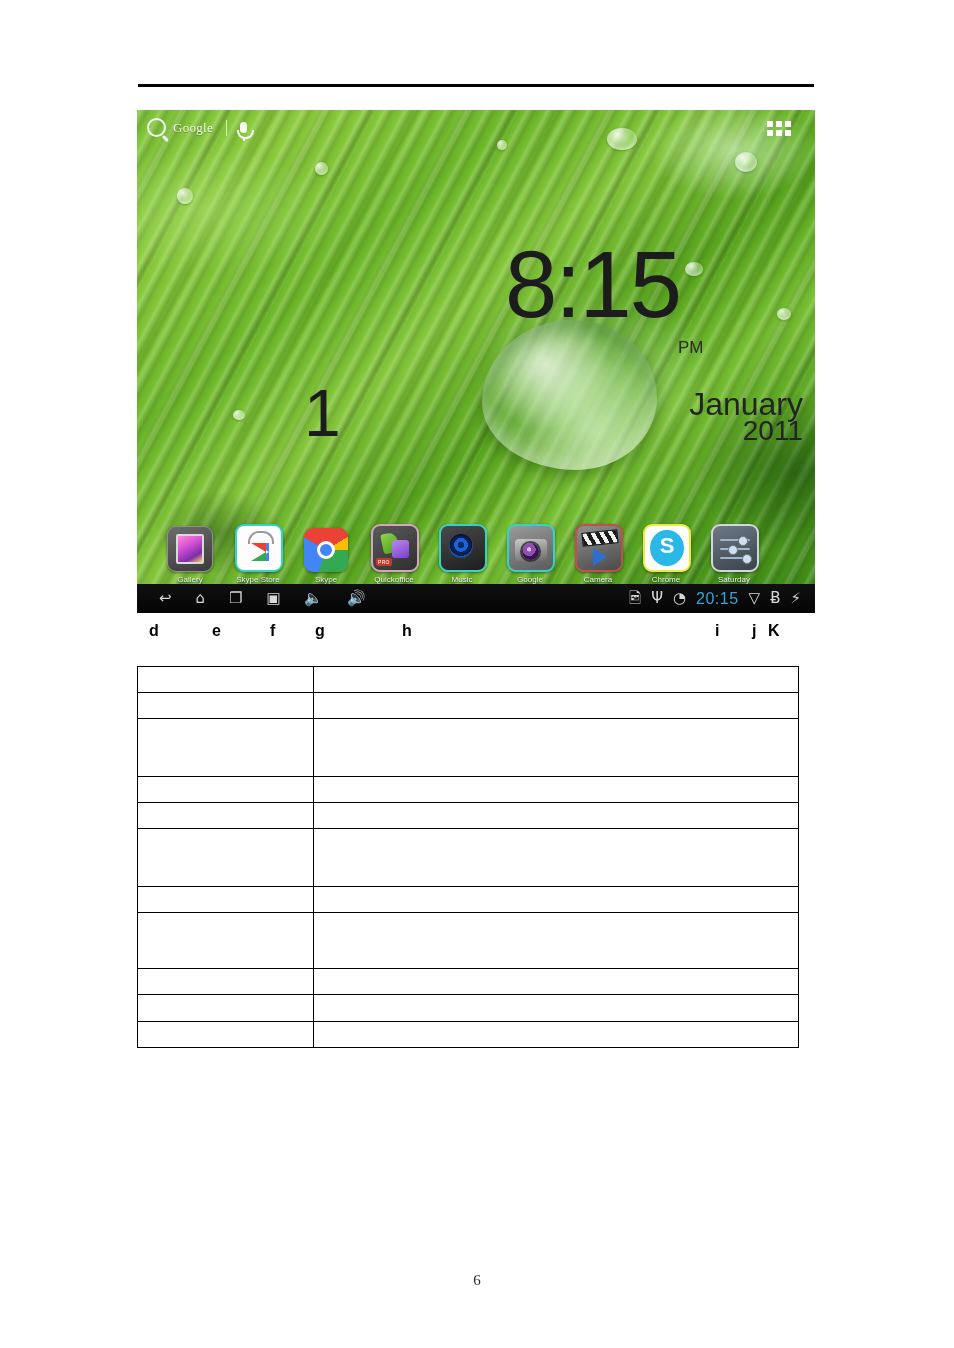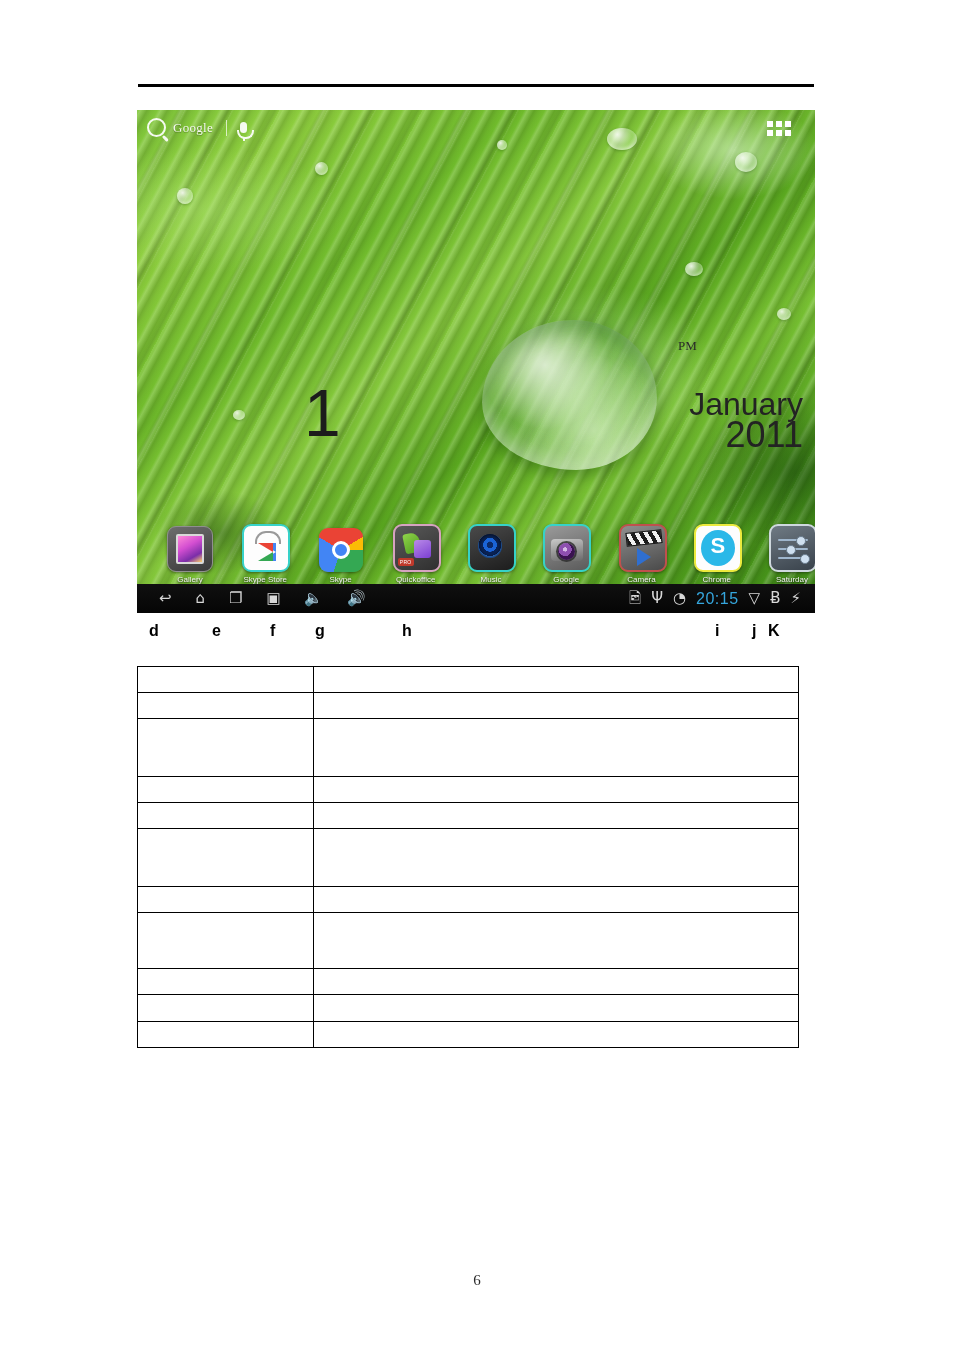--- a/index.html
+++ b/index.html
@@ -144,48 +144,48 @@
   
   .clockwrap { position:absolute; left:0; right:0; top:0; bottom:0; pointer-events:none; }
   .clk-time {
     position:absolute; left:368px; top:130px;
     font-family:"Liberation Sans", sans-serif;
     font-size: 94px; font-weight: 300; line-height: .95;
     color: #1c1c1c; letter-spacing: -2px;
   }
   .clk-ampm {
     position:absolute; left:541px; top:228px;
-    font-family:Liberation Serif, serif;
-    font-size: 13px; color:#2a2a2a; letter-spacing:0;
+    font-family:Liberation Sans, sans-serif;
+    font-size: 17px; color:#2a2a2a; letter-spacing:0;
   }
   .clk-day {
     position:absolute; left:417px; top:240px;
     font-family:"Liberation Sans", sans-serif;
     font-size: 34px; font-weight:300; color:#1f1f1f;
   }
   .clk-date-num {
     position:absolute; left:167px; top:265px;
     font-family:"Liberation Sans", sans-serif;
     font-size: 66px; font-weight:300; color:#1c1c1c;
   }
   .clk-month {
     position:absolute; right:12px; top:278px; text-align:right;
     font-family:"Liberation Sans", sans-serif;
     font-size: 32px; font-weight:300; color:#232323; line-height:1.0;
   }
   .clk-year {
     position:absolute; right:12px; top:307px; text-align:right;
     font-family:"Liberation Sans", sans-serif;
-    font-size: 36px; font-weight:300; color:#232323; line-height:1.0;margin-left:44px;
+    font-size: 28px; font-weight:300; color:#232323; line-height:1.0;margin-left:44px;
   }
 
   
   .dock {
     position:absolute; left:0; right:0; bottom:29px;
-    display:flex; justify-content:space-between; align-items:flex-end;
+    display:flex; justify-content:flex-start; align-items:flex-end;
     padding-left: 30px; gap: 22px;
   }
   .app { width: 46px; text-align:center; }
   .app .ic {
     width: 44px; height: 44px; margin: 0 auto;
     border-radius: 9px; position: relative; overflow: hidden;
     box-shadow: 0 1px 3px rgba(0,0,0,.45);
   }
   .app .lbl {
     margin-top: 3px; font-family:"Liberation Sans", sans-serif;
@@ -345,20 +345,21 @@
     <div class="appsgrid">
       <i></i>
         <i></i>
         <i></i>
       <i></i>
         <i></i>
         <i></i>
     </div>
 
     <div class="clockwrap">
+      <div class="clk-time">8:15</div>
       <div class="clk-ampm">PM</div>
       <div class="clk-date-num">1</div>
       <div class="clk-month">January</div>
       <div class="clk-year">2011</div>
     </div>
 
     <div class="dock">
       <div class="app">
         <div class="ic ic-gallery"></div>
         <div class="lbl">Gallery</div>

